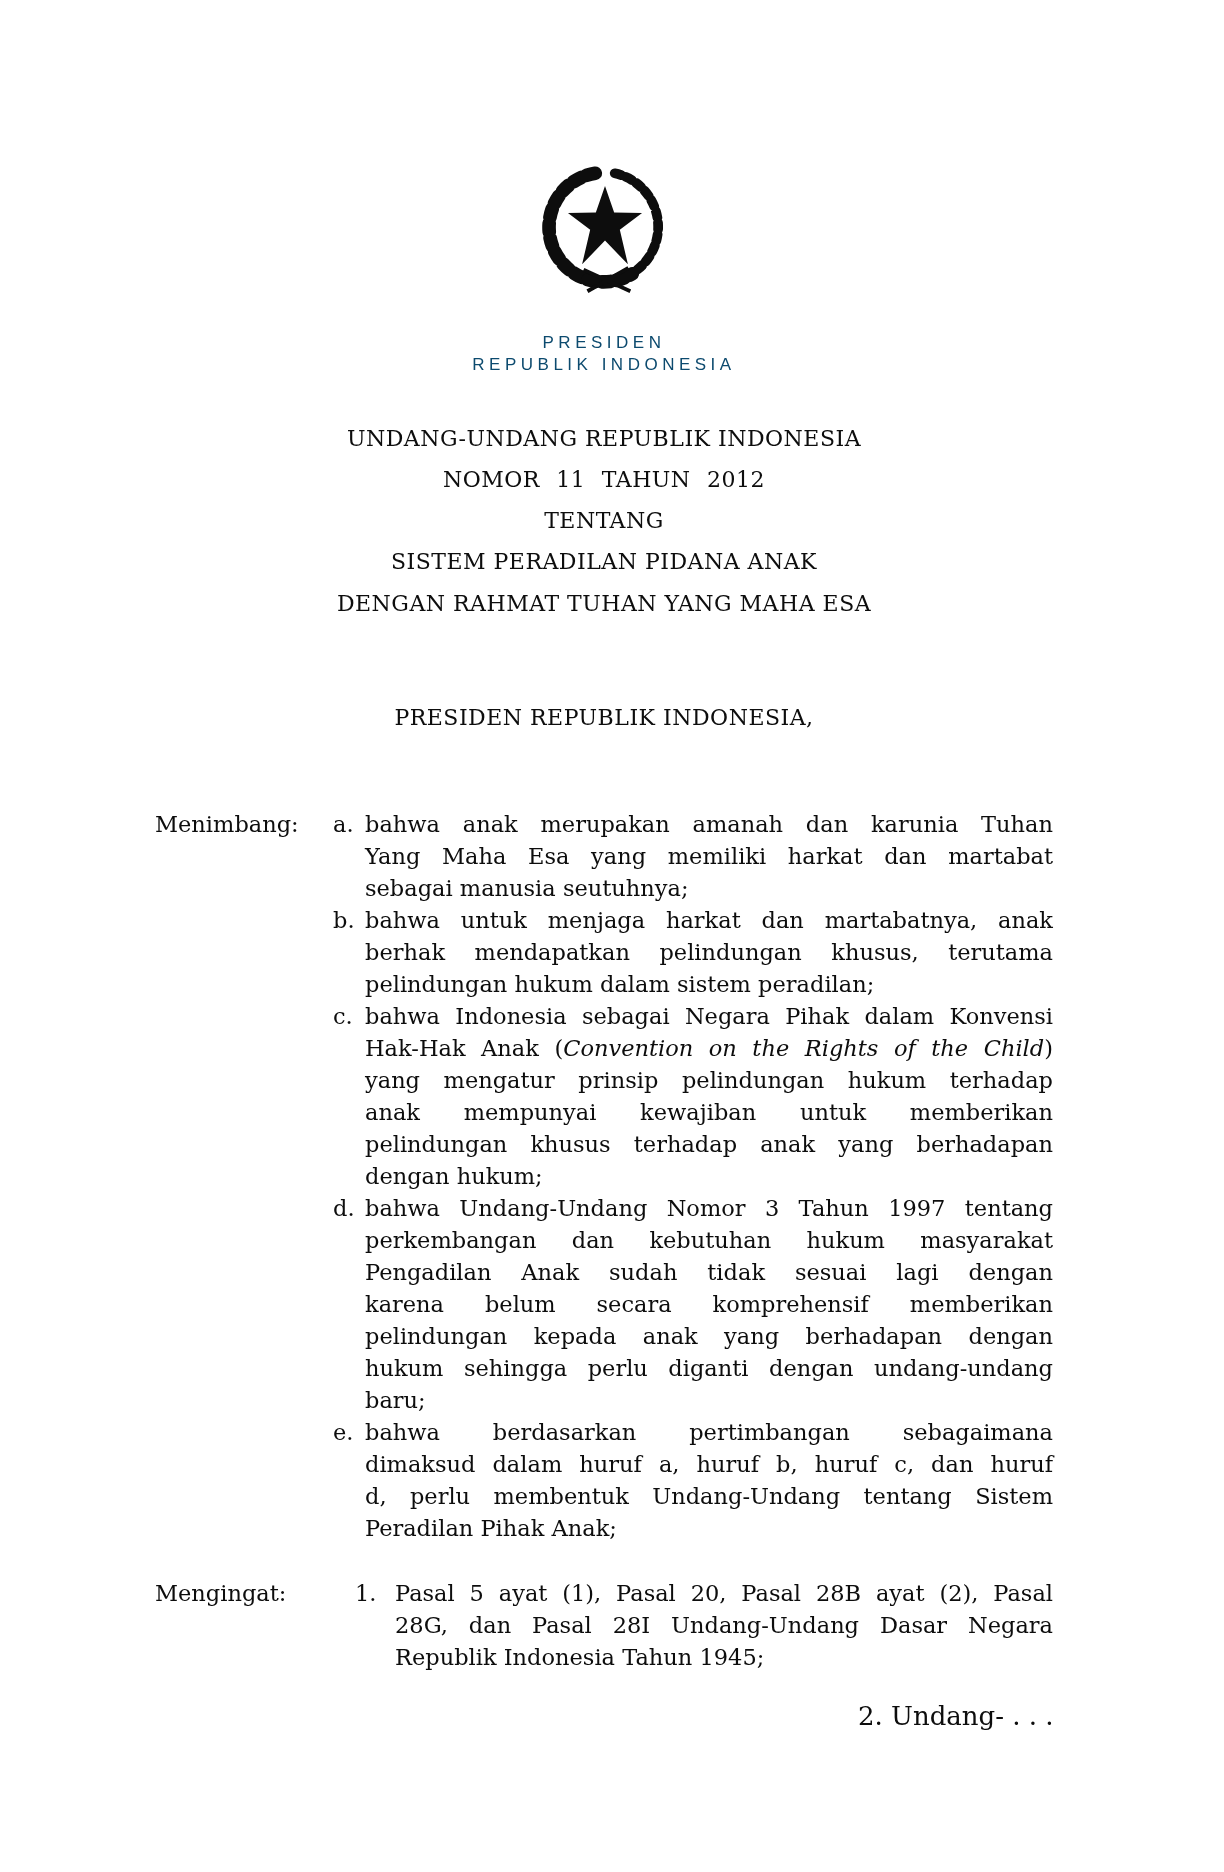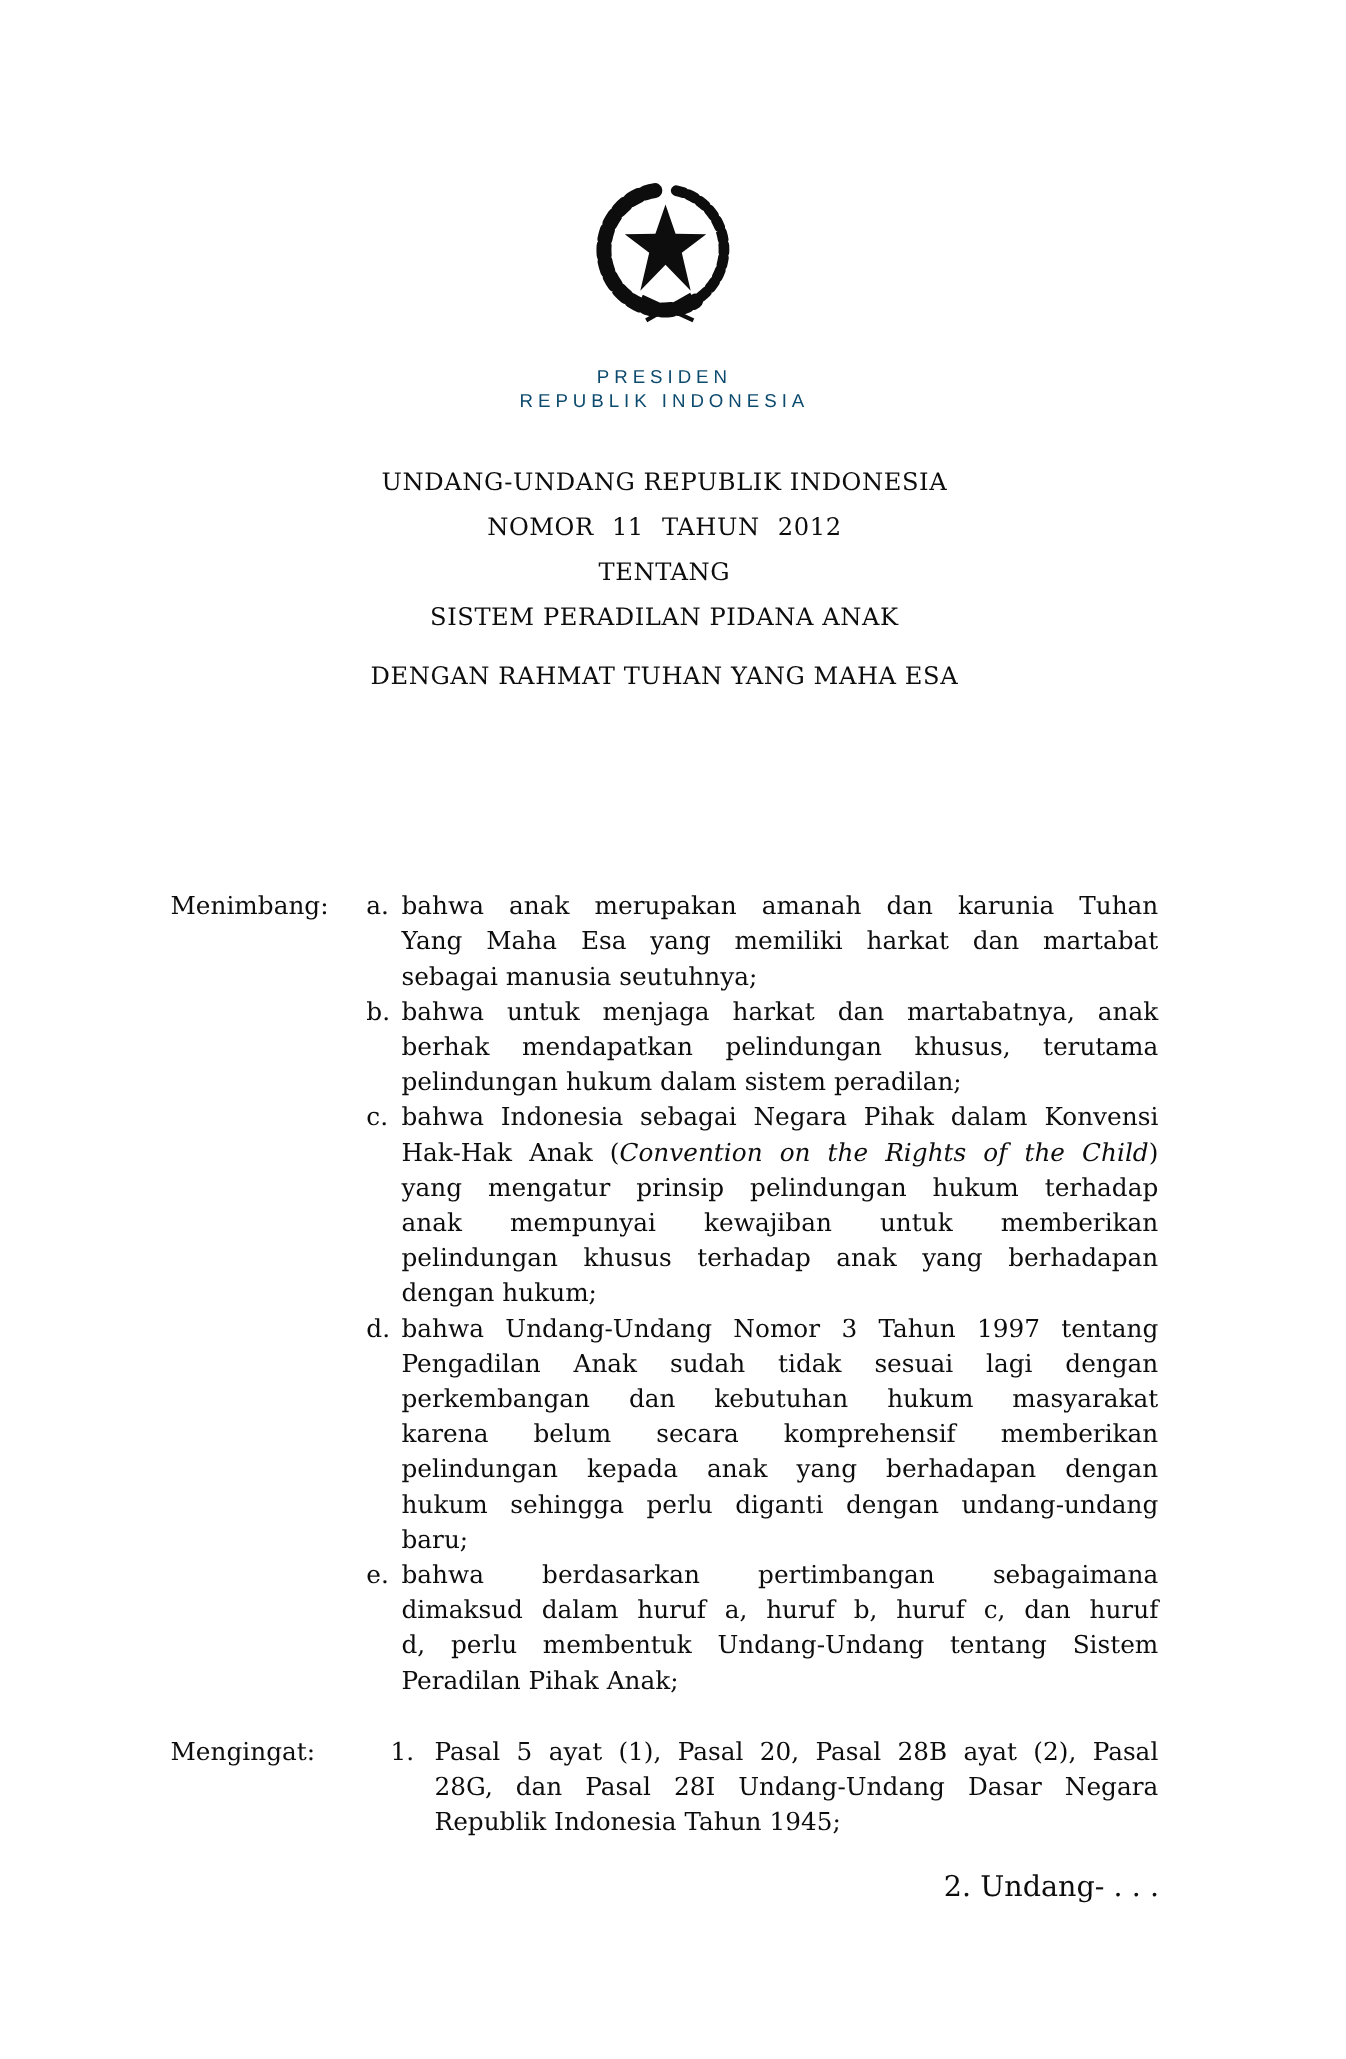--- a/index.html
+++ b/index.html
@@ -23,21 +23,21 @@
     color:#0c4a6e;font-weight:400;
   }
   
   .heading-block{
     position:absolute;left:155px;width:898px;
     text-align:center;font-size:22px;line-height:41px;
     letter-spacing:0.5px;
   }
   .title-block{top:418px;}
   .nomor-line{word-spacing:9px;}
-  .invocation{top:595px;}
+  .invocation{top:583px;}
   .authority{top:697px;}
   
   .section{
     position:absolute;left:155px;width:898px;
     font-size:22.5px;line-height:32px;
   }
   #considering{top:808px;}
   #recalling{top:1577px;}
   .section-label{position:absolute;left:0;top:0;white-space:nowrap;}
   .items{margin-left:178px;}
@@ -78,20 +78,21 @@
 
   <div class="heading-block title-block">
     <div>UNDANG-UNDANG REPUBLIK INDONESIA</div>
     <div class="nomor-line">NOMOR 11 TAHUN 2012</div>
     <div>TENTANG</div>
     <div>SISTEM PERADILAN PIDANA ANAK</div>
   </div>
 
   <div class="heading-block invocation">DENGAN RAHMAT TUHAN YANG MAHA ESA</div>
 
+  <div class="heading-block authority">PRESIDEN REPUBLIK INDONESIA,</div>
 
   <div class="section" id="considering">
     <span class="section-label">Menimbang:</span>
     <div class="items">
         <div class="item">
           <div class="marker">a.</div>
           <div class="lines">
             <div class="jline"><span>bahwa anak merupakan amanah dan karunia Tuhan</span></div>
             <div class="jline"><span>Yang Maha Esa yang memiliki harkat dan martabat</span></div>
             <div class="jline last"><span>sebagai manusia seutuhnya;</span></div>
@@ -113,22 +114,22 @@
             <div class="jline"><span>yang mengatur prinsip pelindungan hukum terhadap</span></div>
             <div class="jline"><span>anak mempunyai kewajiban untuk memberikan</span></div>
             <div class="jline"><span>pelindungan khusus terhadap anak yang berhadapan</span></div>
             <div class="jline last"><span>dengan hukum;</span></div>
           </div>
         </div>
         <div class="item">
           <div class="marker">d.</div>
           <div class="lines">
             <div class="jline"><span>bahwa Undang-Undang Nomor 3 Tahun 1997 tentang</span></div>
+            <div class="jline"><span>perkembangan dan kebutuhan hukum masyarakat</span></div>
             <div class="jline"><span>Pengadilan Anak sudah tidak sesuai lagi dengan</span></div>
-            <div class="jline"><span>perkembangan dan kebutuhan hukum masyarakat</span></div>
             <div class="jline"><span>karena belum secara komprehensif memberikan</span></div>
             <div class="jline"><span>pelindungan kepada anak yang berhadapan dengan</span></div>
             <div class="jline"><span>hukum sehingga perlu diganti dengan undang-undang</span></div>
             <div class="jline last"><span>baru;</span></div>
           </div>
         </div>
         <div class="item">
           <div class="marker">e.</div>
           <div class="lines">
             <div class="jline"><span>bahwa berdasarkan pertimbangan sebagaimana</span></div>

